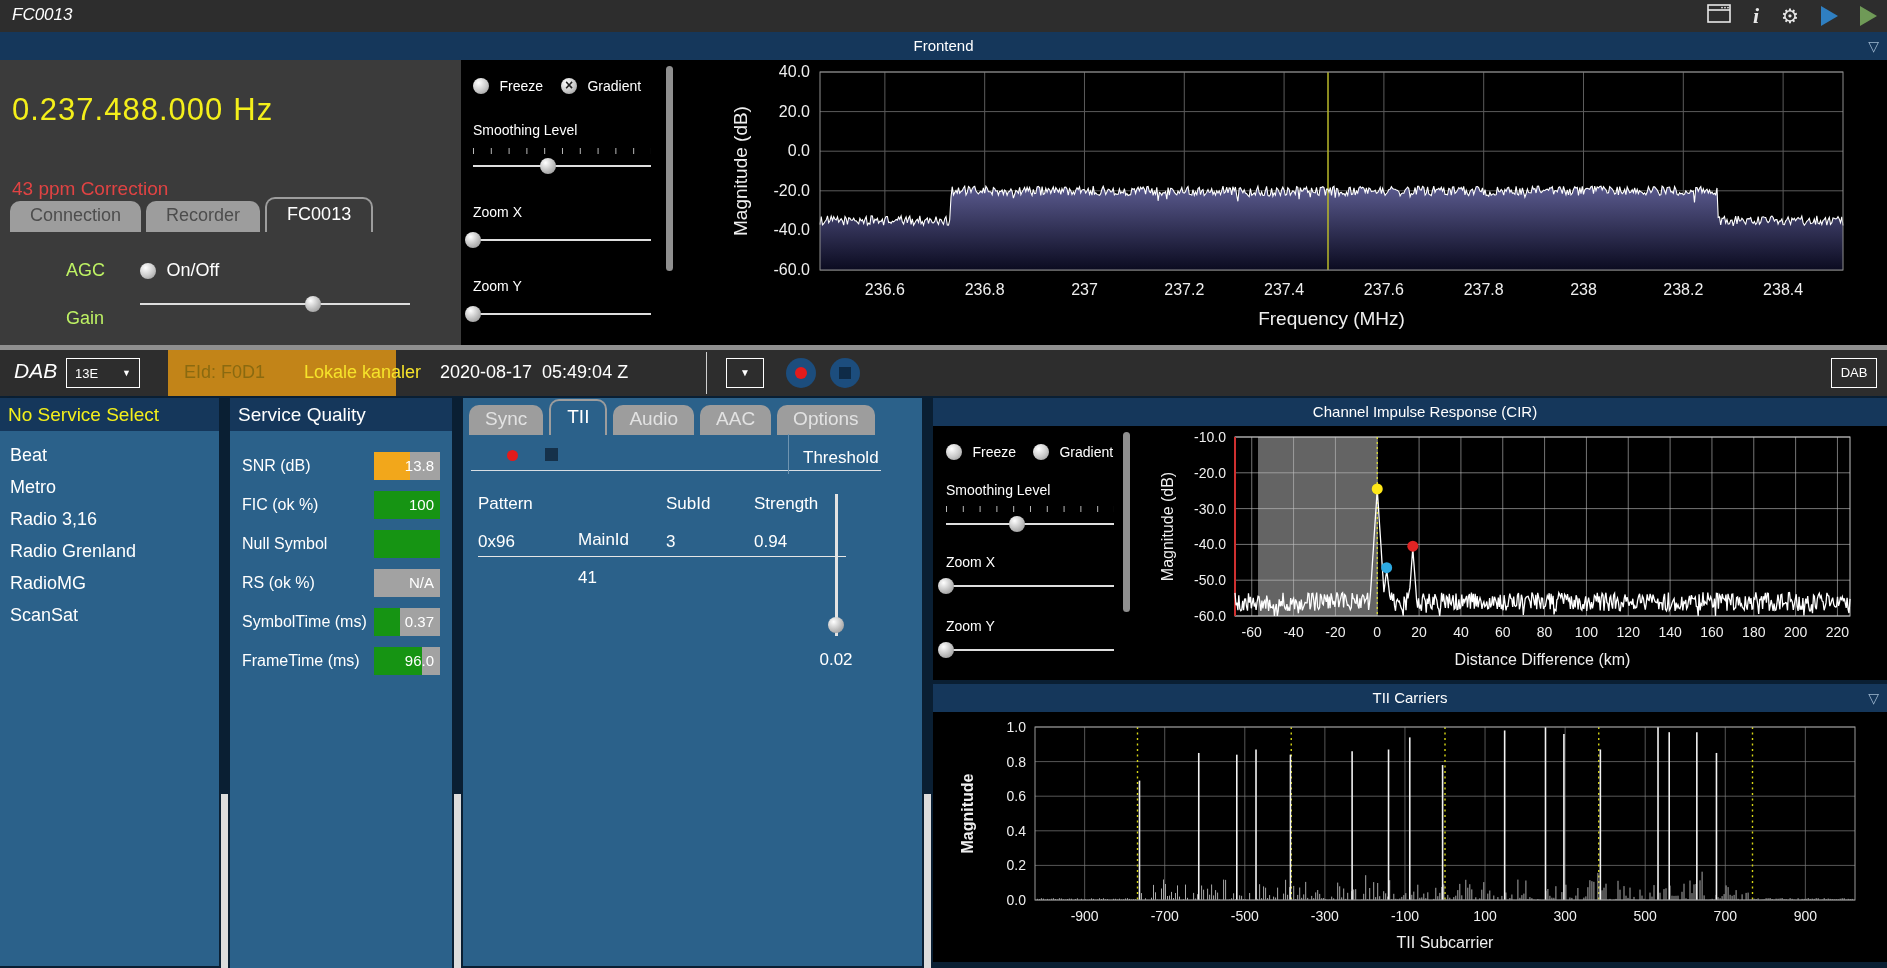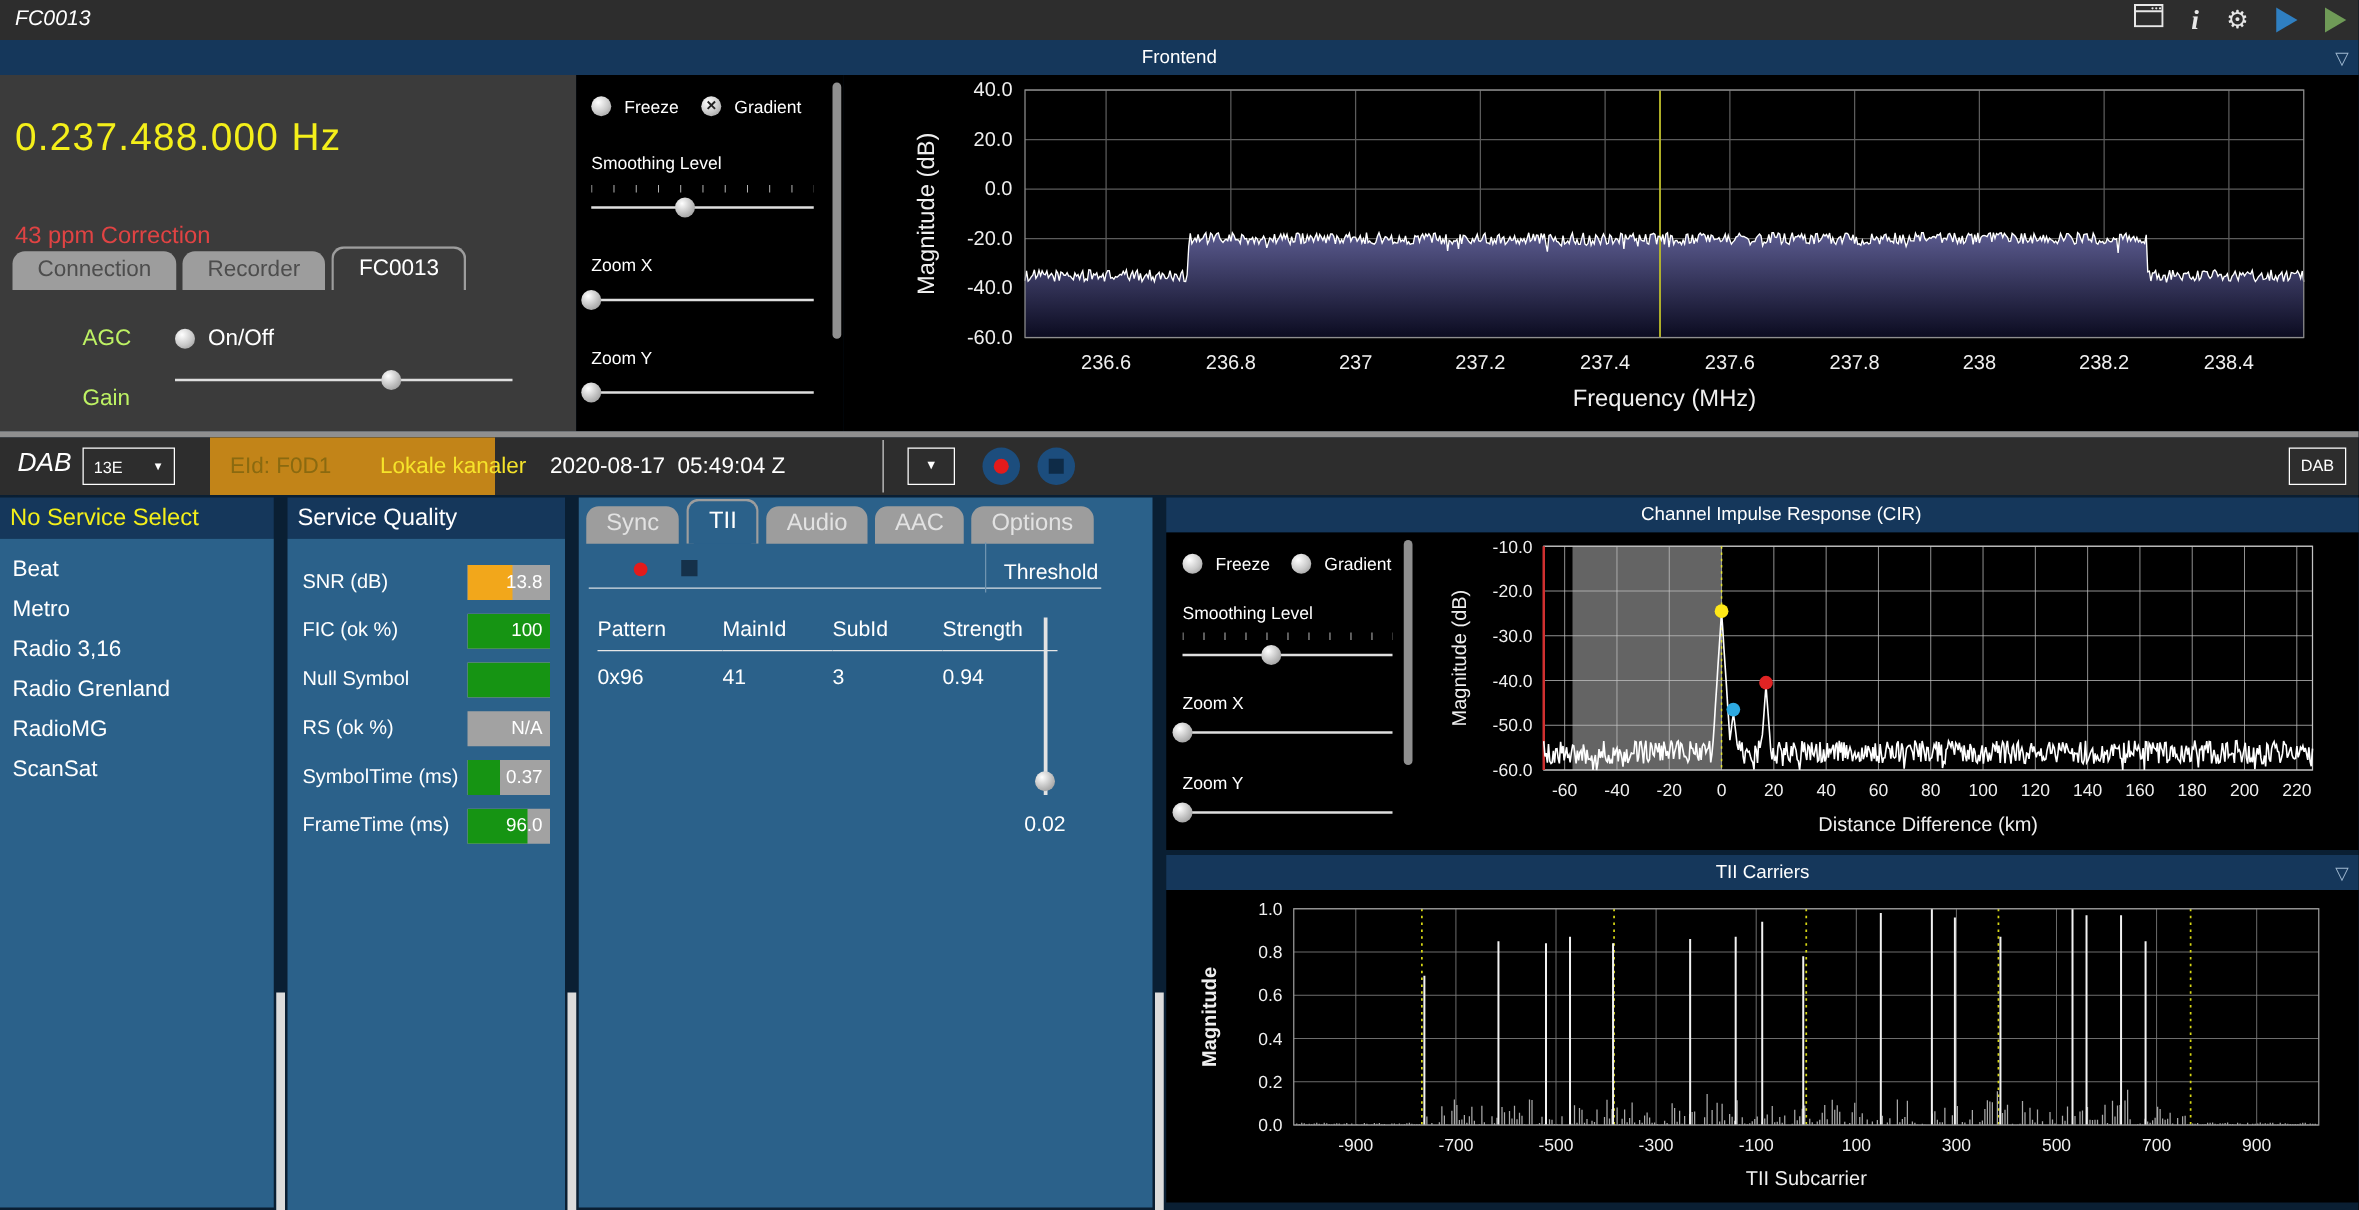--- a/index.html
+++ b/index.html
@@ -115,21 +115,21 @@
   .tp-tab.active{background:var(--steel_blue);color:#fff;border:2px solid var(--tab_gray);border-bottom:none;
           padding:5px 16px 7px 16px;}
   #tii-recdot{position:absolute;left:44px;top:52px;width:11px;height:11px;border-radius:50%;background:var(--record_red);}
   #tii-stopsq{position:absolute;left:82px;top:50px;width:13px;height:13px;background:#15314a;}
   #tii-hr{position:absolute;left:8px;top:72px;width:410px;height:1px;background:#d7dee4;}
   .tii-row{position:absolute;left:15px;display:flex;}
   .tii-col{display:inline-block;color:#fff;font-size:17px;}
   #tii-thead{top:96px;}
   #tii-thead .tii-col{border-bottom:1px solid #e6e6e6;padding-bottom:6px;}
   #tii-tbody{top:134px;}
-  .w0{width:100px;} .w1{width:88px;} .w2{width:88px;} .w3{width:92px;}
+  .w0{width:100px;} .w1{width:88px;margin-top:36px;} .w2{width:88px;} .w3{width:92px;}
   #thr-vline{position:absolute;left:325px;top:36px;width:1px;height:40px;background:#6f94b0;}
   #thr-label{position:absolute;left:340px;top:50px;color:#fff;font-size:17px;}
   #thr-slider{position:absolute;left:365px;top:96px;width:16px;height:142px;}
   #thr-slider .groove{position:absolute;left:7px;top:0;bottom:0;width:3px;background:#e3e3e3;}
   #thr-slider .knob{position:absolute;left:0;width:16px;height:16px;border-radius:50%;
         background:radial-gradient(circle at 35% 30%,#fff,#bdbdbd 55%,#8a8a8a);}
   #thr-value{position:absolute;left:345px;top:252px;width:56px;text-align:center;color:#fff;font-size:17px;}
   #cir-body{position:absolute;left:933px;top:426px;width:954px;height:254px;background:#000;}
   #cir-svg{position:absolute;left:200px;top:0;}
   #tii-body{position:absolute;left:933px;top:712px;width:954px;height:250px;background:#000;}

